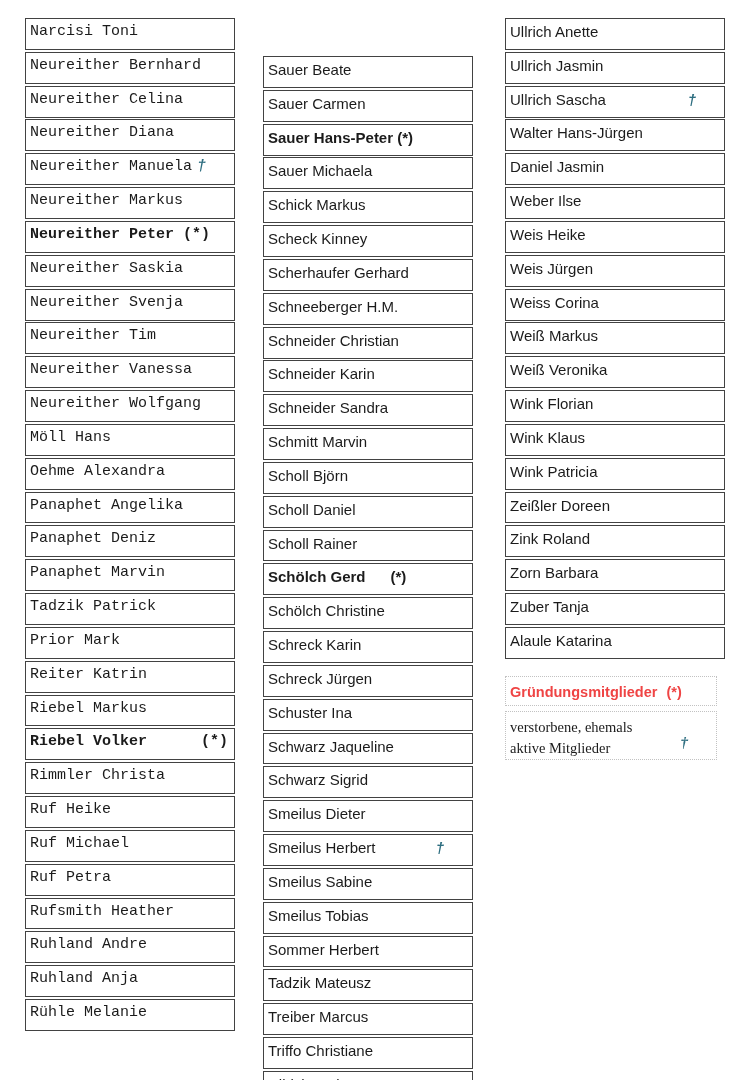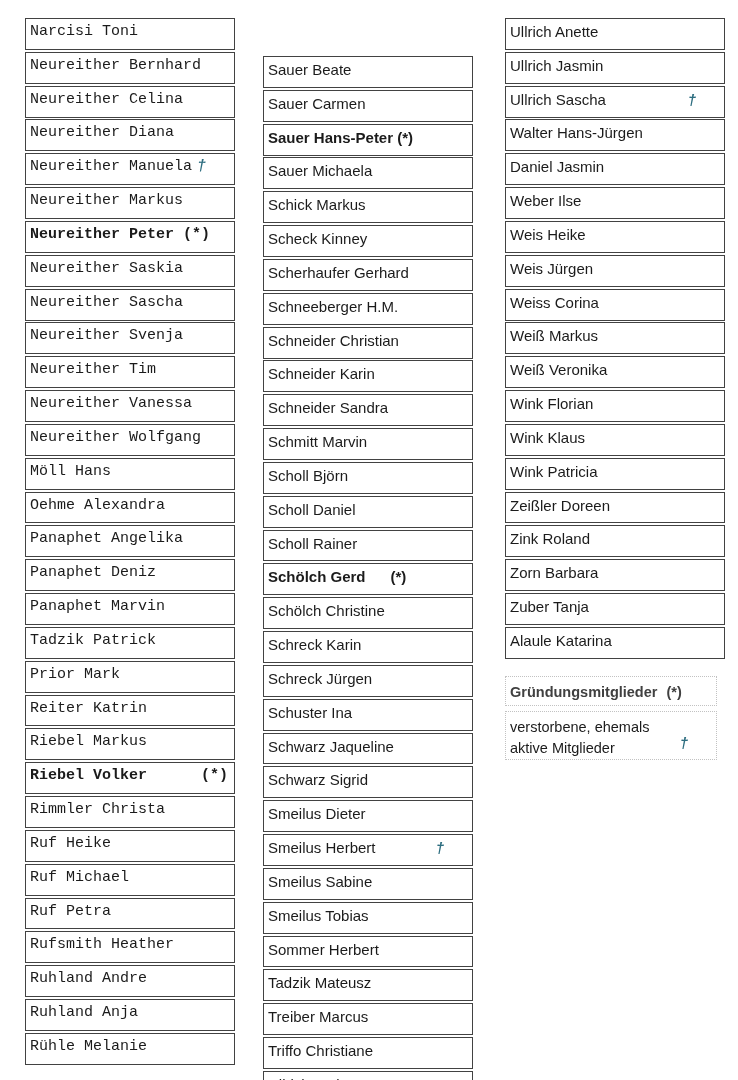--- a/index.html
+++ b/index.html
@@ -57,52 +57,52 @@
     background: #ffffff;
     position: relative;
   }
   .legend-founders {
     height: 30px;
     padding: 6px 4px 0 4px;
   }
   .legend-founders span {
     font-weight: 700;
     font-size: 14.5px;
-    color: #404040;
+    color: #ef4444;
     line-height: 17px;
   }
   .legend-founders .marker { margin-left: 9px; }
   .legend-deceased {
     margin-top: 5px;
     height: 49px;
     padding: 5px 4px 0 4px;
     font-size: 14.5px;
     line-height: 21px;
     color: #1b1b1b;
+    font-family: Liberation Serif, serif;
   }
   .legend-deceased .legend-dagger {
     position: absolute;
     right: 28px;
     bottom: 6px;
   }
 </style>
 </head>
 <body>
 
 <div class="col" id="col-0">
   <div class="cells">
       <div class="cell"><span class="name">Narcisi Toni</span></div>
       <div class="cell"><span class="name">Neureither Bernhard</span></div>
       <div class="cell"><span class="name">Neureither Celina</span></div>
       <div class="cell"><span class="name">Neureither Diana</span></div>
       <div class="cell"><span class="name">Neureither Manuela</span><span class="dagger">†</span></div>
       <div class="cell"><span class="name">Neureither Markus</span></div>
       <div class="cell bold"><span class="name">Neureither Peter (*)</span></div>
       <div class="cell"><span class="name">Neureither Saskia</span></div>
-      <div class="cell"><span class="name">Neureither Sascha</span></div>
       <div class="cell"><span class="name">Neureither Svenja</span></div>
       <div class="cell"><span class="name">Neureither Tim</span></div>
       <div class="cell"><span class="name">Neureither Vanessa</span></div>
       <div class="cell"><span class="name">Neureither Wolfgang</span></div>
       <div class="cell"><span class="name">Möll Hans</span></div>
       <div class="cell"><span class="name">Oehme Alexandra</span></div>
       <div class="cell"><span class="name">Panaphet Angelika</span></div>
       <div class="cell"><span class="name">Panaphet Deniz</span></div>
       <div class="cell"><span class="name">Panaphet Marvin</span></div>
       <div class="cell"><span class="name">Tadzik Patrick</span></div>

